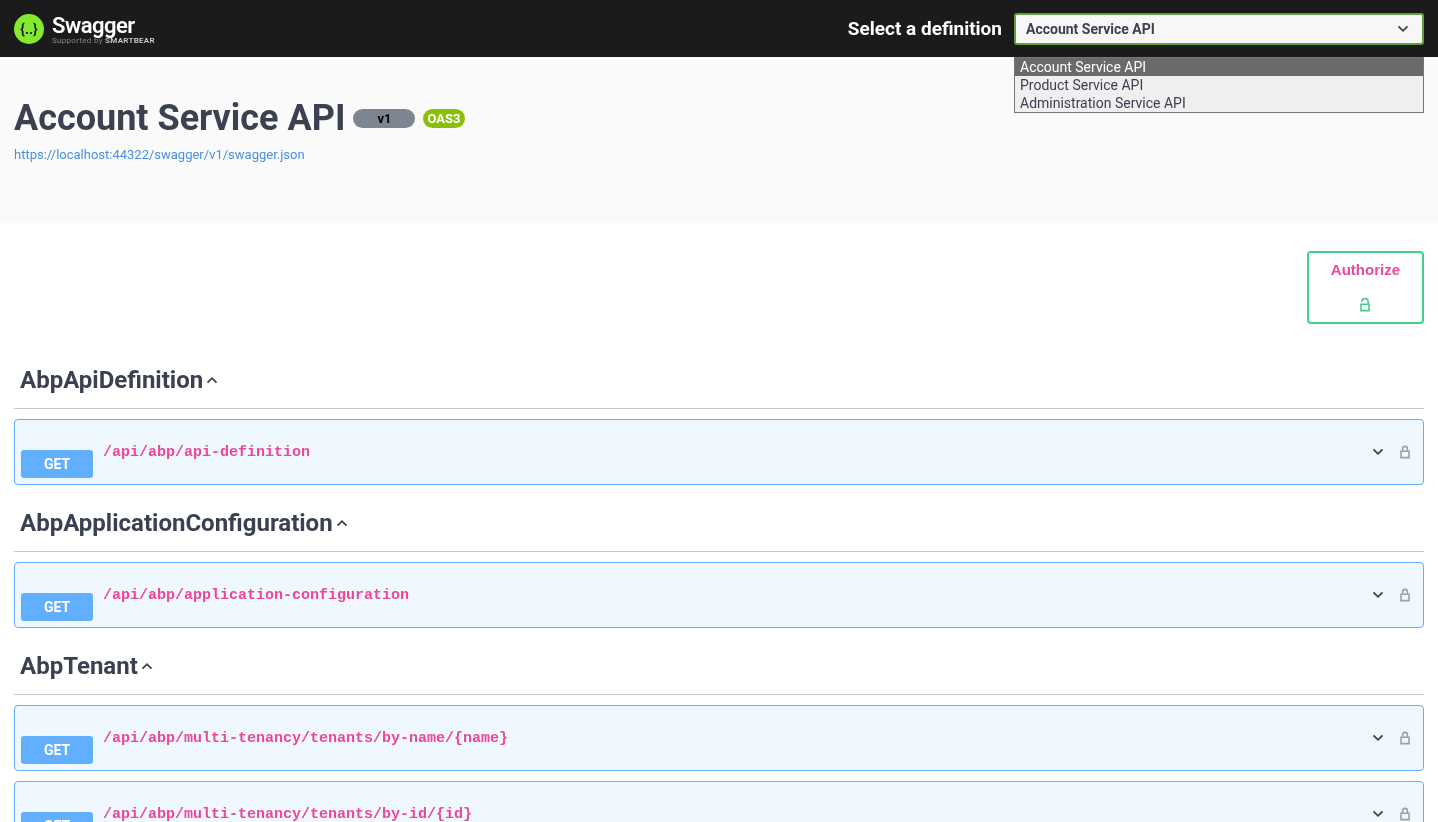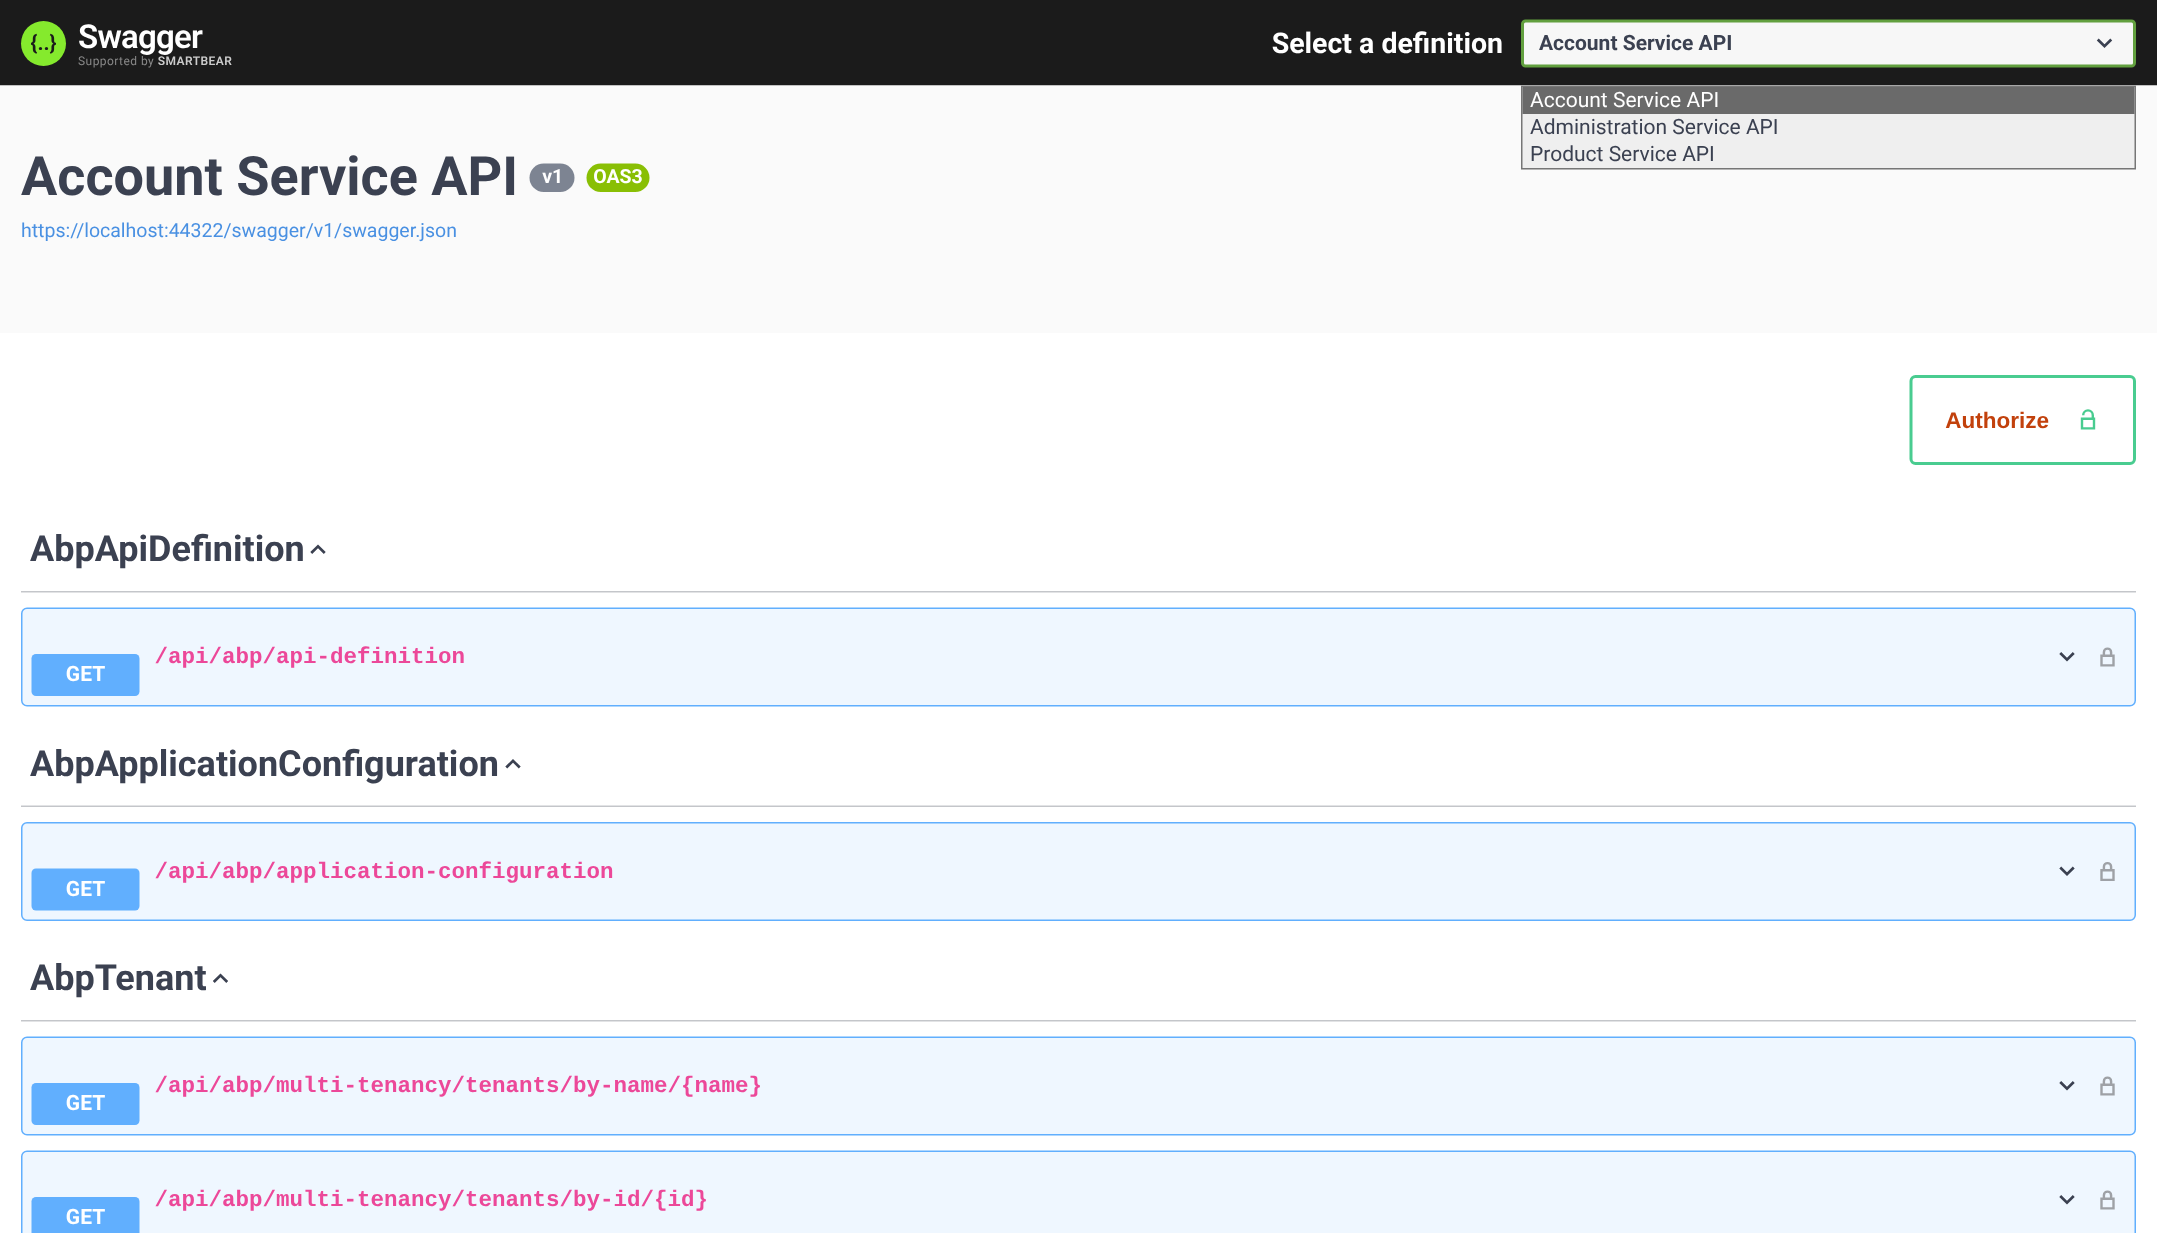--- a/index.html
+++ b/index.html
@@ -39,36 +39,37 @@
   }
   .definition-dropdown .opt { padding: 1px 5px; cursor: pointer; }
   .definition-dropdown .opt.selected { background: #6a6a6a; color: #fff; }
   
   .info-section {
     background: #fafafa; padding: 40px 14px 60px;
   }
   .title-row { display: flex; align-items: center; gap: 8px; }
   .api-title { font-size: 36px; font-weight: 700; color: #3b4151; }
   .version-badge {
-    background: #7d8492; color: #ffffff; font-size: 13px; font-weight: 700;
-    padding: 2px 8px; border-radius: 18px; vertical-align: super;
+    background: #7d8492; color: #000000; font-size: 13px; font-weight: 700;
+    padding: 2px 24px; border-radius: 18px; vertical-align: super;
   }
   .oas-badge {
     background: #89bf04; color: #fff; font-size: 13px; font-weight: 700;
     padding: 2px 4px; border-radius: 18px; vertical-align: super;
   }
   .spec-link { color: #4990e2; font-size: 13px; text-decoration: none; margin-top: 8px; display: inline-block; }
   
   .content { background: #fff; padding: 28px 14px 20px; }
   .authorize-row { display: flex; justify-content: flex-end; margin-bottom: 30px; }
   .authorize-btn {
-    border: 2px solid #49cc90; background: #fff; color: #c2410c;
-    font-size: 15px; font-weight: 700; padding: 19px 22px;
+    border: 2px solid #49cc90; background: #fff; color: #ec4899;
+    font-size: 15px; font-weight: 700; padding: 8px 22px;
     border-radius: 4px; display: flex; align-items: center; gap: 18px;
     cursor: pointer;
+    flex-direction: column;
   }
   
   .tag-section { margin-bottom: 12px; }
   .tag-header {
     display: flex; align-items: center;
     padding: 12px 6px 14px 6px; cursor: pointer;
     border-bottom: 1px solid rgba(59,65,81,.3);
     margin-bottom: 10px;
   }
   .tag-name { font-size: 24px; font-weight: 700; color: #3b4151; }
@@ -118,22 +119,22 @@
   <div class="topbar-right">
     <span class="select-label">Select a definition</span>
     <div class="definition-select">
       <span>Account Service API</span>
       <svg class="chevron-down" viewBox="0 0 20 20">
           <path d="M5 7l5 5 5-5" stroke="#3b4151" stroke-width="2" fill="none"></path>
         </svg>
     </div>
     <div class="definition-dropdown">
       <div class="opt selected">Account Service API</div>
+      <div class="opt">Product Service API</div>
       <div class="opt">Administration Service API</div>
-      <div class="opt">Product Service API</div>
     </div>
   </div>
 </div>
 
 <div class="info-section">
   <div class="title-row">
     <h1 class="api-title">Account Service API</h1>
     <span class="version-badge">v1</span>
     <span class="oas-badge">OAS3</span>
   </div>

